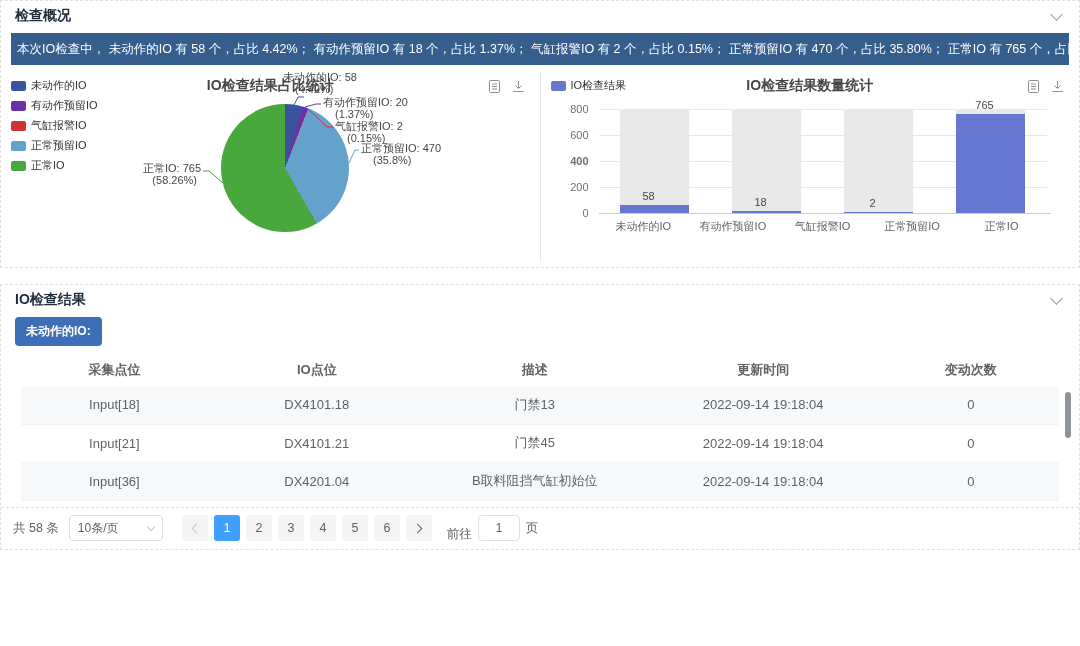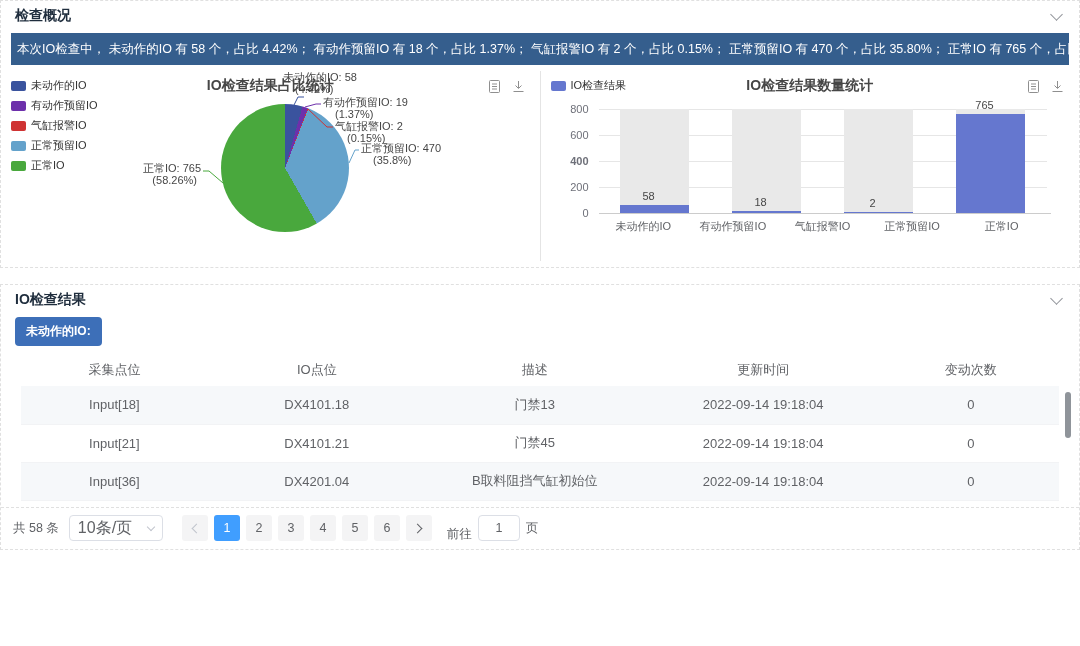--- a/index.html
+++ b/index.html
@@ -43,32 +43,32 @@
   .bar-bg { position: absolute; left: 19%; width: 62%; top: 0; bottom: 0; background: #e9e9e9; }
   .bar-fill { position: absolute; left: 19%; width: 62%; bottom: 0; background: #6577cf; }
   .bar-value { position: absolute; left: 0; right: 12px; text-align: center; font-size: 11px; color: #464646; }
   .xlabels { position: absolute; left: 58px; top: 148px; width: 448px; display: flex; }
   .xlabel { flex: 1; text-align: center; font-size: 11px; color: #606266; }
   
   .badge { display: inline-block; margin: 2px 0 8px 14px; background: #3d6fb8; color: #fff;
     font-weight: bold; font-size: 12px; padding: 6px 11px; border-radius: 4px; cursor: pointer; }
   .table-wrap { margin: 0 20px 6px; position: relative; }
   table { width: 100%; border-collapse: collapse; }
-  th { height: 32px; font-weight: normal; font-size: 13px; color: #606266; text-align: center; }
+  th { height: 32px; font-weight: bold; font-size: 13px; color: #606266; text-align: center; }
   td { height: 38px; font-size: 13px; color: #606266; text-align: center; border-bottom: 1px solid #f2f3f5; }
   tbody tr:nth-child(odd) { background: #f6f8fa; }
   col.c1 { width: 18%; } col.c2 { width: 21%; } col.c3 { width: 21%; } col.c4 { width: 23%; } col.c5 { width: 17%; }
   .scroll-thumb { position: absolute; right: -12px; top: 38px; width: 6px; height: 46px;
     background: #8f949a; border-radius: 3px; cursor: grab; }
   
   .pg { display: flex; align-items: center; border-top: 1px dashed #e0e0e0;
     padding: 6px 12px; font-size: 12.5px; color: #606266; }
   .pg-total { margin-right: 10px; }
   .psize { width: 94px; height: 26px; border: 1px solid #dcdfe6; border-radius: 4px; display: flex;
-    align-items: center; justify-content: space-between; padding: 0 8px; font-size: 16px;
+    align-items: center; justify-content: space-between; padding: 0 8px; font-size: 12px;
     color: #606266; cursor: pointer; margin-right: 16px; background: #fff; }
   .psize .chev { width: 6px; height: 6px; border-width: 1px; border-color: #c0c4cc; margin-top: -2px; }
   .pbtn { min-width: 26px; height: 26px; line-height: 26px; text-align: center; background: #f4f4f5;
     color: #606266; border-radius: 3px; cursor: pointer; font-size: 12.5px; margin: 0 3px;
     display: inline-flex; align-items: center; justify-content: center; }
   .pbtn.active { background: #409eff; color: #fff; }
   .arrow { width: 7px; height: 7px; display: inline-block; }
   .arrow-left { border-left: 1.5px solid #c0c4cc; border-bottom: 1.5px solid #c0c4cc; transform: rotate(45deg); margin-left: 3px; }
   .arrow-right { border-right: 1.5px solid #606266; border-bottom: 1.5px solid #606266; transform: rotate(-45deg); margin-right: 3px; }
   .goto-label { margin-left: 12px; margin-top: 12px; }
@@ -137,21 +137,21 @@
         <polyline points="304,36 315,33 320,33" fill="none" stroke-width="1" stroke="#6d30ab"></polyline>
         <polyline points="307,38 326,56 332,56" fill="none" stroke-width="1" stroke="#cf3333"></polyline>
         <polyline points="348,92 354,79 358,79" fill="none" stroke-width="1" stroke="#64a2cb"></polyline>
         <polyline points="222,112 208,100 202,100" fill="none" stroke-width="1" stroke="#49a83d"></polyline>
       </svg>
 
       <div class="pie-label" style="left:282px;top:1px;">
         <span class="l1">未动作的IO: 58</span><span class="l2">(4.42%)</span>
       </div>
       <div class="pie-label" style="left:322px;top:26px;">
-        <span class="l1">有动作预留IO: 19</span><span class="l2">(1.37%)</span>
+        <span class="l1">有动作预留IO: 20</span><span class="l2">(1.37%)</span>
       </div>
       <div class="pie-label" style="left:334px;top:50px;">
         <span class="l1">气缸报警IO: 2</span><span class="l2">(0.15%)</span>
       </div>
       <div class="pie-label" style="left:360px;top:72px;">
         <span class="l1">正常预留IO: 470</span><span class="l2">(35.8%)</span>
       </div>
       <div class="pie-label align-r" style="left:95px;top:92px;width:105px;">
         <span class="l1">正常IO: 765</span><span class="l2">(58.26%)</span>
       </div>

